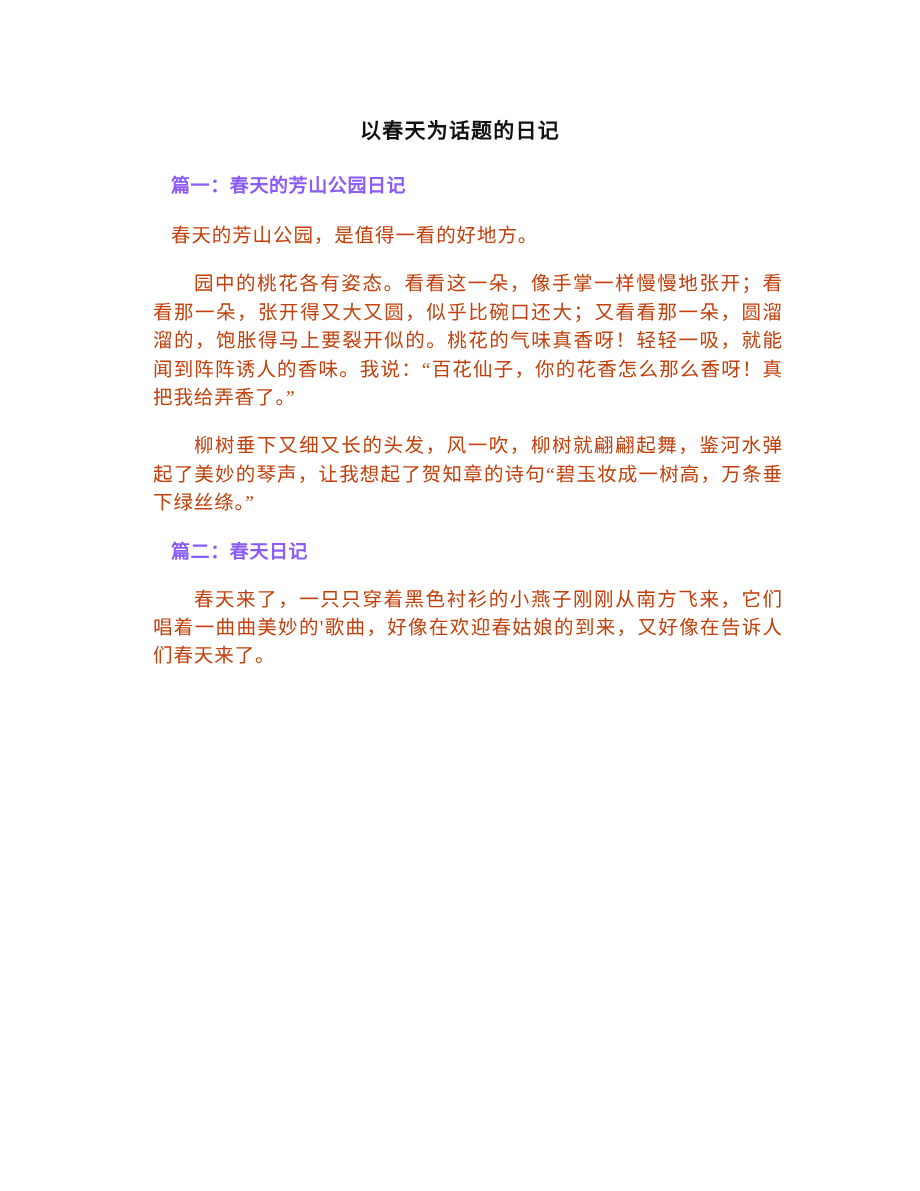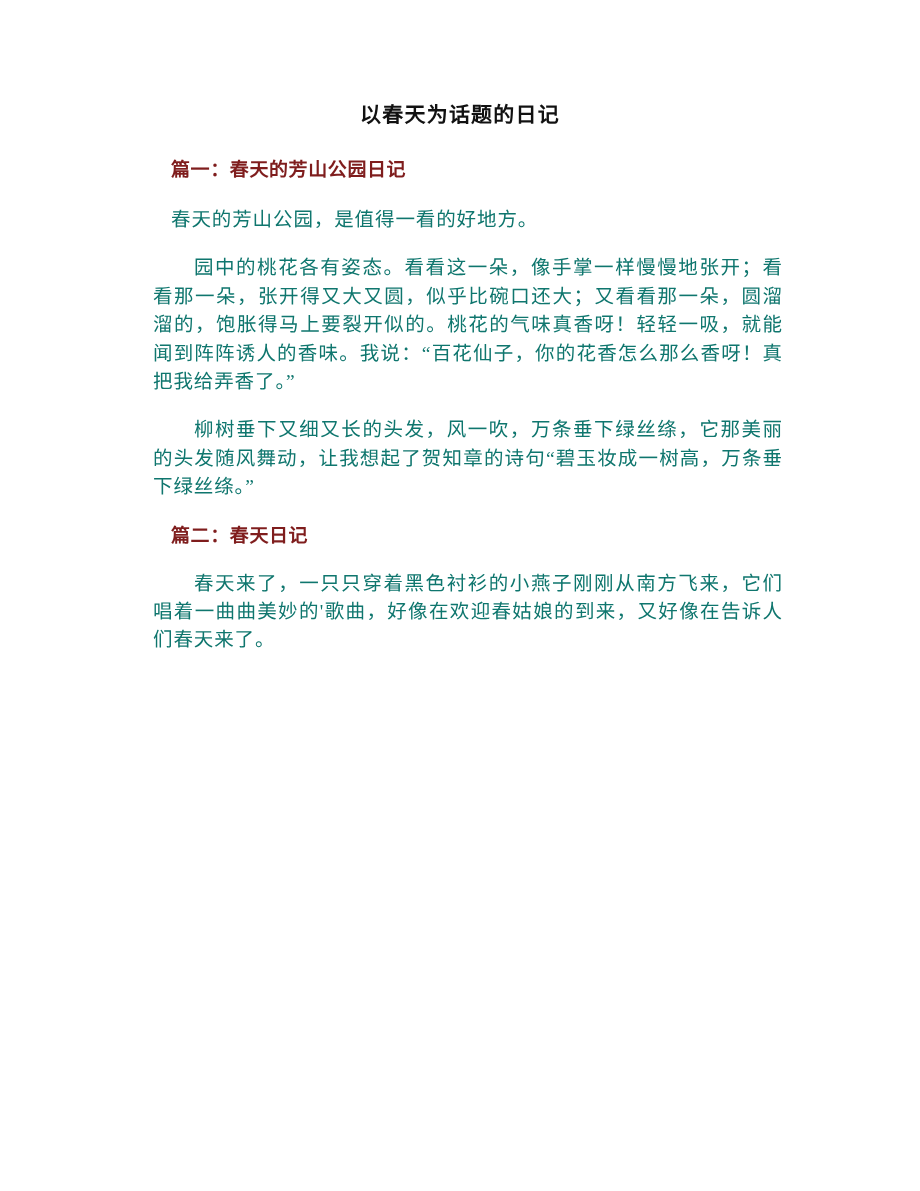--- a/index.html
+++ b/index.html
@@ -21,56 +21,56 @@
     height: 1191px;
     margin: 0 auto;
     background: #ffffff;
     box-sizing: border-box;
     overflow: hidden;
   }
 
   .content {
     position: absolute;
     left: 137px;
-    top: 100px;
+    top: 116px;
     width: 646px;
   }
 
   .doc-title {
     font-size: 21px;
     font-weight: bold;
     text-align: center;
     letter-spacing: 1.2px;
     line-height: 30px;
     margin: 0 0 26px 0;
     color: #111111;
   }
 
   .section-heading {
     font-size: 19px;
     font-weight: bold;
     letter-spacing: 0.6px;
     line-height: 28px;
     margin: 0 0 22px 0;
     padding-left: 34px;
-    color: #7f1d1d;
+    color: #8b5cf6;
   }
 
   .section-heading.second {
     margin-bottom: 20px;
   }
 
   p.para {
     font-size: 19.5px;
     line-height: 28.4px;
     letter-spacing: 0.9px;
     margin: 0 0 20px 0;
     text-align: justify;
     text-justify: inter-ideograph;
-    color: #0f766e;
+    color: #c2410c;
     word-break: break-all;
   }
 
   p.para.indent {
     text-indent: 2.1em;
     margin-left: 16px;
   }
 
   p.para.shift {
     padding-left: 34px;
@@ -88,21 +88,21 @@
 
     <h1 class="doc-title">以春天为话题的日记</h1>
 
     <h2 class="section-heading">篇一：春天的芳山公园日记</h2>
 
     <p class="para shift">春天的芳山公园，是值得一看的好地方。</p>
 
     <p class="para indent">园中的桃花各有姿态。看看这一朵，像手掌一样慢慢地张开；看看那一朵，张开得又大又圆，似乎比碗口还大；又看看那一朵，圆溜溜的，饱胀得马上要裂开似的。桃花的气味真香呀！轻轻一吸，就能闻到阵阵诱人的香味。我说：“百花仙子，你的花香怎么那么香呀！真把我给弄香了。”</p>
 
 
-    <p class="para indent">柳树垂下又细又长的头发，风一吹，万条垂下绿丝绦，它那美丽的头发随风舞动，让我想起了贺知章的诗句“碧玉妆成一树高，万条垂下绿丝绦。”</p>
+    <p class="para indent">柳树垂下又细又长的头发，风一吹，柳树就翩翩起舞，鉴河水弹起了美妙的琴声，让我想起了贺知章的诗句“碧玉妆成一树高，万条垂下绿丝绦。”</p>
 
 
     <h2 class="section-heading second">篇二：春天日记</h2>
 
     <p class="para indent">春天来了，一只只穿着黑色衬衫的小燕子刚刚从南方飞来，它们唱着一曲曲美妙的'歌曲，好像在欢迎春姑娘的到来，又好像在告诉人们春天来了。</p>
 
 
   </div>
 </div>
 

